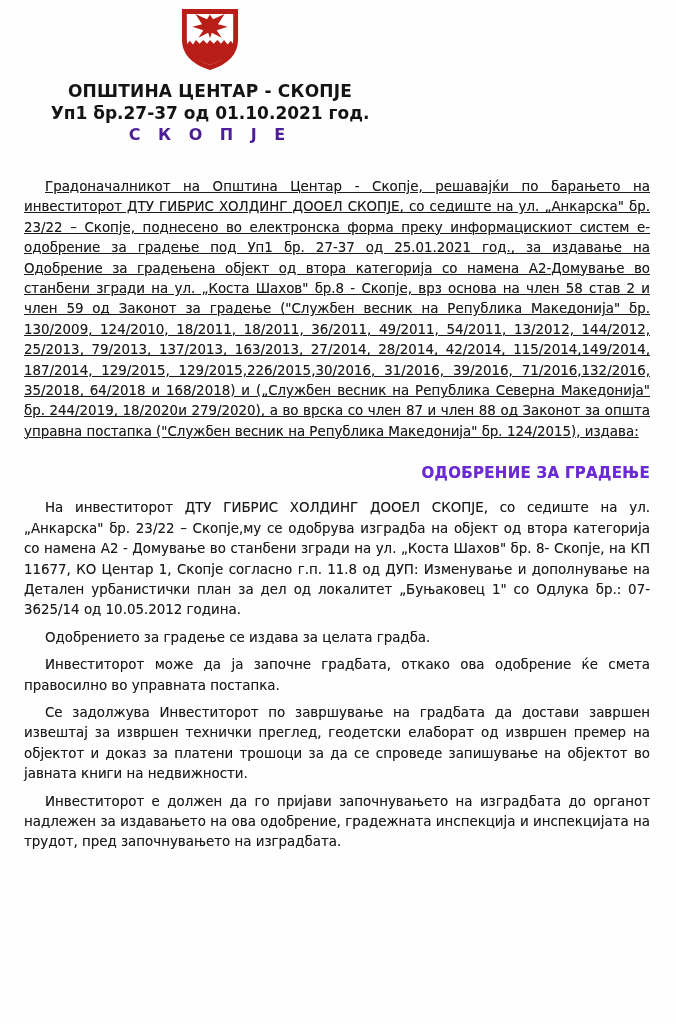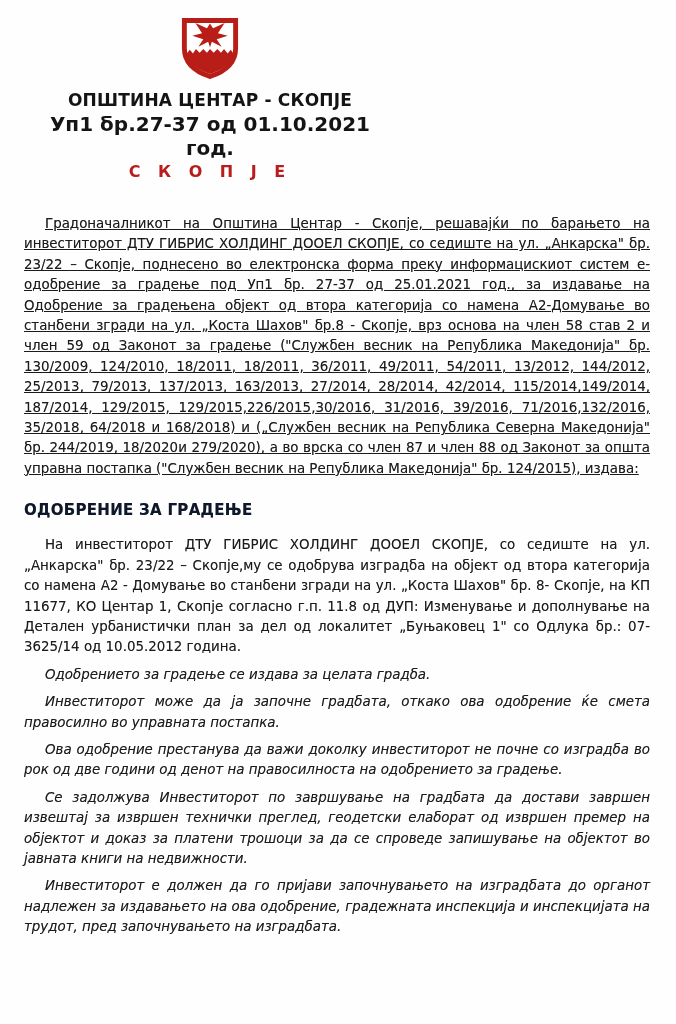--- a/index.html
+++ b/index.html
@@ -10,79 +10,78 @@
   .page {
     position: relative;
     width: 676px;
     height: 1024px;
     margin: 0 auto;
     background: #fefefe;
     overflow: hidden;
     font-family: "DejaVu Sans", "Liberation Sans", sans-serif;
     color: #1b1b1e;
     box-sizing: border-box;
-    padding: 18px 26px 0 24px;
+    padding: 9px 26px 0 24px;
   }
   
   .header {
     width: 372px;
     text-align: center;
   }
   .crest {
     display: block;
     margin: 0 auto;
   }
   .h-line1 {
     margin-top: 11px;
     font-size: 17px;
     font-weight: bold;
     letter-spacing: 0.2px;
     color: #141414;
   }
   .h-line2 {
     margin-top: 2px;
-    font-size: 20px;
+    font-size: 17px;
     font-weight: bold;
     color: #141414;
   }
   .h-line3 {
     margin-top: 2px;
     font-size: 16px;
     font-weight: bold;
     letter-spacing: 6px;
-    color: #b91c1c;
+    color: #4c1d95;
   }
   
   .doc-text {
     font-size: 13.4px;
     line-height: 20.4px;
     text-align: justify;
     text-indent: 21px;
     margin: 0;
     text-shadow: 0 0 0.5px rgba(20,20,30,0.45);
   }
   .intro {
     margin-top: 33px;
     text-decoration: underline;
   }
   .doc-title {
     margin: 22px 0 0 0;
     font-size: 15px;
     font-weight: bold;
-    text-align: left;
+    text-align: right;
     letter-spacing: 0.3px;
-    color: #0f172a;
+    color: #6d28d9;
     text-shadow: 0 0 0.5px rgba(20,20,40,0.5);
   }
   .para-first {
     margin-top: 16px;
   }
   .para {
     margin-top: 7px;
-    font-style: italic;
   }
 </style>
 </head>
 <body>
 
 <div class="page">
 
   <div class="header">
     <svg class="crest" width="66" height="61" viewBox="0 0 100 100" aria-hidden="true">
 
@@ -97,17 +96,16 @@
     <div class="h-line3">С К О П Ј Е</div>
   </div>
 
   <p class="doc-text intro">Градоначалникот на Општина Центар - Скопје, решавајќи по барањето на инвеститорот ДТУ ГИБРИС ХОЛДИНГ ДООЕЛ СКОПЈЕ, со седиште на ул. „Анкарска" бр. 23/22 – Скопје, поднесено во електронска форма преку информацискиот систем е-одобрение за градење под Уп1 бр. 27-37 од 25.01.2021 год., за издавање на Одобрение за градењена објект од втора категорија со намена А2-Домување во станбени згради на ул. „Коста Шахов" бр.8 - Скопје, врз основа на член 58 став 2 и член 59 од Законот за градење ("Службен весник на Република Македонија" бр. 130/2009, 124/2010, 18/2011, 18/2011, 36/2011, 49/2011, 54/2011, 13/2012, 144/2012, 25/2013, 79/2013, 137/2013, 163/2013, 27/2014, 28/2014, 42/2014, 115/2014,149/2014, 187/2014, 129/2015, 129/2015,226/2015,30/2016, 31/2016, 39/2016, 71/2016,132/2016, 35/2018, 64/2018 и 168/2018) и („Службен весник на Република Северна Македонија" бр. 244/2019, 18/2020и 279/2020), а во врска со член 87 и член 88 од Законот за општа управна постапка ("Службен весник на Република Македонија" бр. 124/2015), издава:</p>
 
   <h2 class="doc-title">ОДОБРЕНИЕ ЗА ГРАДЕЊЕ</h2>
 
   <p class="doc-text para-first">На инвеститорот ДТУ ГИБРИС ХОЛДИНГ ДООЕЛ СКОПЈЕ, со седиште на ул. „Анкарска" бр. 23/22 – Скопје,му се одобрува изградба на објект од втора категорија со намена А2 - Домување во станбени згради на ул. „Коста Шахов" бр. 8- Скопје, на КП 11677, КО Центар 1, Скопје согласно г.п. 11.8 од ДУП: Изменување и дополнување на Детален урбанистички план за дел од локалитет „Буњаковец 1" со Одлука бр.: 07-3625/14 од 10.05.2012 година.</p>
   <p class="doc-text para">Одобрението за градење се издава за целата градба.</p>
   <p class="doc-text para">Инвеститорот може да ја започне градбата, откако ова одобрение ќе смета правосилно во управната постапка.</p>
-  <p class="doc-text para">Ова одобрение престанува да важи доколку инвеститорот не почне со изградба во рок од две години од денот на правосилноста на одобрението за градење.</p>
   <p class="doc-text para">Се задолжува Инвеститорот по завршување на градбата да достави завршен извештај за извршен технички преглед, геодетски елаборат од извршен премер на објектот и доказ за платени трошоци за да се спроведе запишување на објектот во јавната книги на недвижности.</p>
   <p class="doc-text para">Инвеститорот е должен да го пријави започнувањето на изградбата до органот надлежен за издавањето на ова одобрение, градежната инспекција и инспекцијата на трудот, пред започнувањето на изградбата.</p>
 
 </div>
 
 </body></html>

